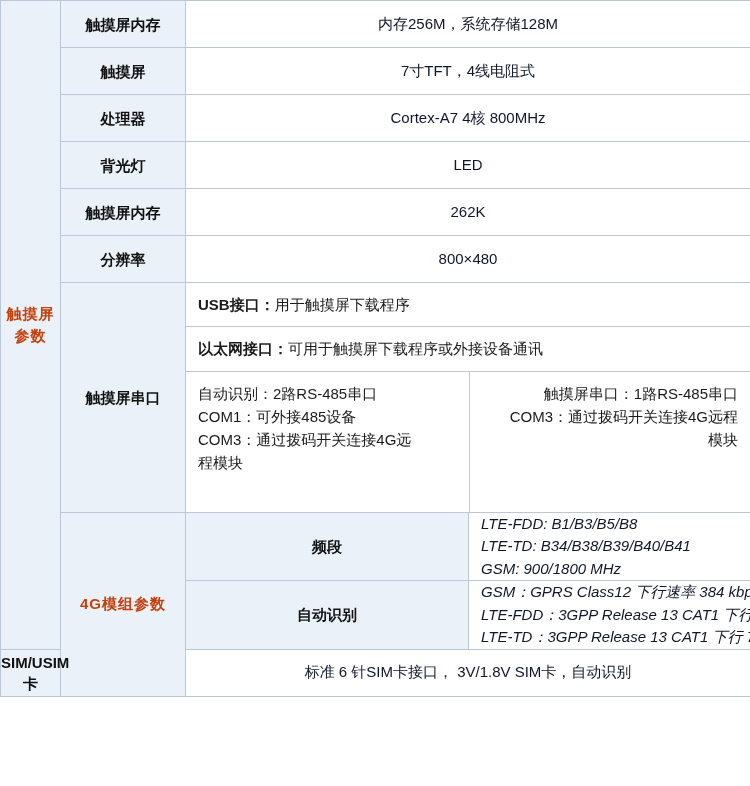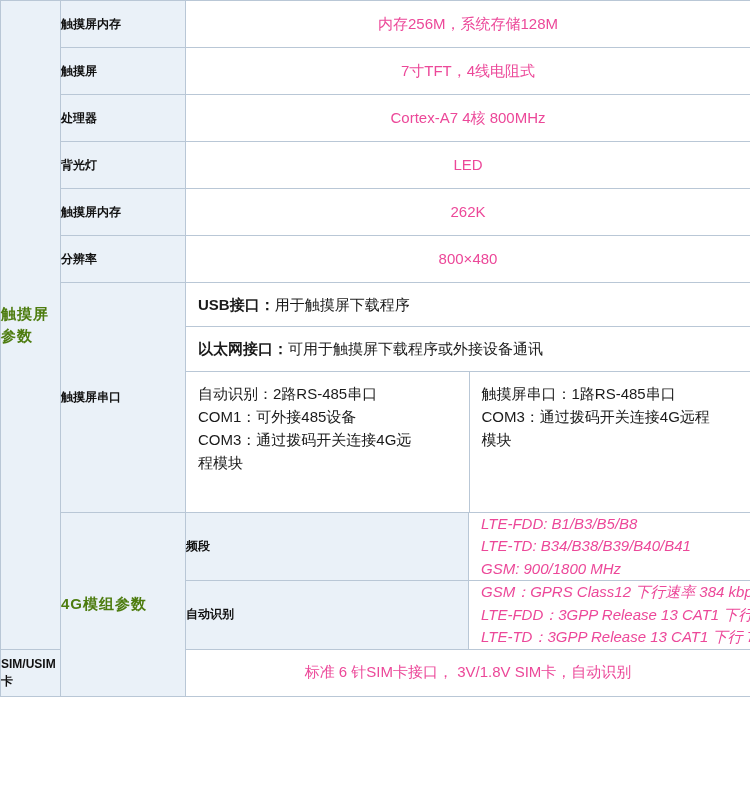--- a/index.html
+++ b/index.html
@@ -25,42 +25,42 @@
     vertical-align: middle;
   }
   
   col.c-group { width: 60px; }
   col.c-label { width: 125px; }
   col.c-val-a { width: 283px; }
   col.c-val-b { width: 282px; }
 
   .group-cell {
     background: #eaf1f8;
-    text-align: left;
+    text-align: center;
     font-weight: bold;
     font-size: 15px;
     line-height: 1.45;
     letter-spacing: 1px;
-    color: #4d7c0f;
+    color: #c2410c;
     padding: 4px 8px;
   }
   .label-cell {
     background: #eaf1f8;
-    text-align: left;
+    text-align: center;
     font-weight: bold;
-    font-size: 12px;
+    font-size: 15px;
     color: #111;
     padding: 8px 4px;
     line-height: 1.4;
   }
   .value-cell {
     background: #ffffff;
     text-align: center;
     font-size: 15px;
-    color: #ec4899;
+    color: #0f172a;
     padding: 10px 8px;
     line-height: 1.5;
   }
   .value-cell.left {
     text-align: left;
     padding-left: 12px;
     font-style: italic;
   }
   .row-h {
     height: 46px;
@@ -79,20 +79,21 @@
     text-align: left;
     vertical-align: top;
     line-height: 1.55;
     background: #fff;
   }
   table.inner tr:last-child td {
     border-bottom: none;
   }
   table.inner td.split-right {
     border-left: 1px solid #b9c7d6;
+    text-align: right;
   }
   .b { font-weight: bold; }
   .nowrapish { white-space: nowrap; }
 </style>
 </head>
 <body>
 
 <table class="spec">
   <colgroup>
     <col class="c-group">

